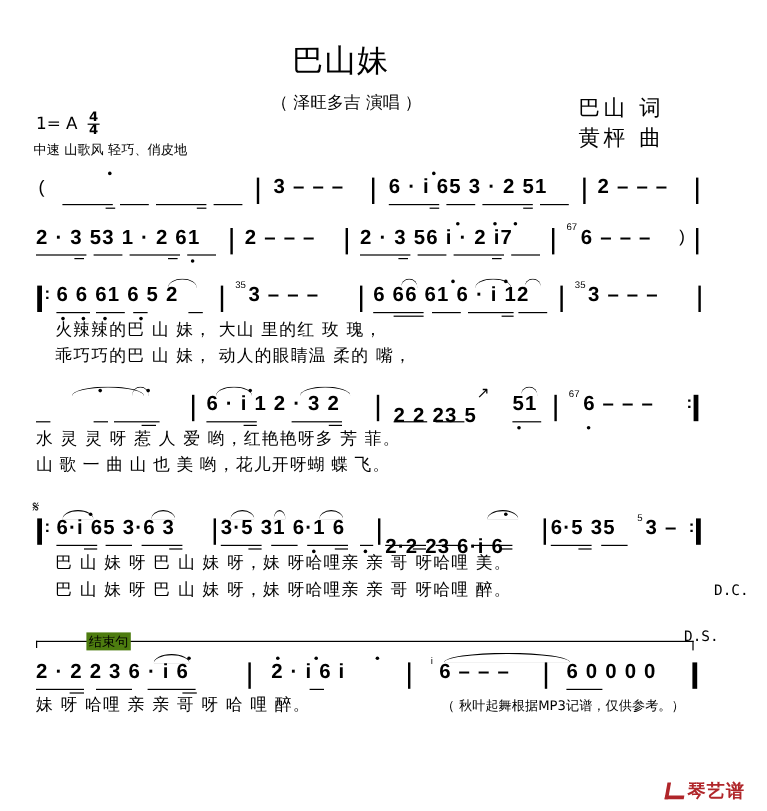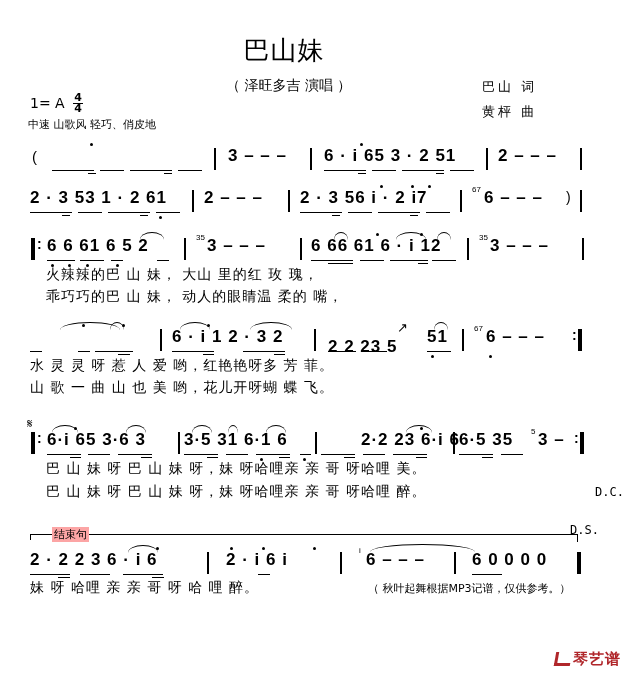--- a/index.html
+++ b/index.html
@@ -1,21 +1,21 @@
 <!DOCTYPE html>
 <html><head>
 <meta charset="utf-8">
 <style>
   * { box-sizing: border-box; margin: 0; padding: 0; }
   html, body { width: 639px; height: 676px; background: #ffffff; overflow: hidden; }
   body { position: relative; font-family: "DejaVu Sans", sans-serif; color: #000; }
   .abs { position: absolute; white-space: nowrap; }
   .title { left: 0; width: 568px; top: 33px; text-align: center; font-size: 26px; font-family: Liberation Sans, sans-serif; letter-spacing: 1px; }
   .singer { left: 226px; top: 77px; font-size: 14px; }
-  .credits { left: 482px; font-size: 13px; letter-spacing: 3px; }
+  .credits { left: 482px; font-size: 18px; letter-spacing: 3px; }
   .key { left: 30px; top: 93px; font-size: 14px; }
   .frac { display: inline-block; vertical-align: middle; text-align: center; font-weight: bold; font-size: 11px; line-height: 10px; margin-left: 4px; }
   .frac .num { display: block; border-bottom: 1px solid #000; padding: 0 1px; }
   .frac .den { display: block; }
   .tempo { left: 28px; top: 117px; font-size: 11px; }
 
   .staff { position: absolute; left: 0; width: 639px; height: 30px; }
   .note-line { position: absolute; font-family: "Liberation Sans", sans-serif; font-weight: bold; font-size: 17px; white-space: nowrap; letter-spacing: 1px; }
   .bar { position: absolute; width: 1.5px; background: #000; }
   .bar-thick { position: absolute; width: 4px; background: #000; }
@@ -164,21 +164,21 @@
   <div class="ul" style="left:363px; top:24px; width:24px;"></div>
   <div class="ul" style="left:427px; top:24px; width:24px;"></div>
   <div class="bar" style="left:462px; top:2px; height:22px;"></div>
   <div class="grace" style="left:474px; top:-3px;">67</div>
   <div class="note-line" style="left:486px; top:0;">6  –  –  –</div>
   <div class="dot" style="left:489px; top:28px;"></div>
   <div class="note-line" style="left:572px; top:0; font-size:14px;">:</div>
   <div class="bar-thick" style="left:578px; top:2px; height:22px;"></div>
 </div>
 <div class="lyric" style="left:30px; top:357px;">水 灵   灵   呀   惹    人 爱    哟，红艳艳呀多  芳     菲。</div>
-<div class="lyric" style="left:30px; top:379px;">山 歌   一   曲   山    也 美    哟，花儿开呀蝴  蝶     飞。</div>
+<div class="lyric" style="left:30px; top:379px;font-family:Liberation Serif, serif;">山 歌   一   曲   山    也 美    哟，花儿开呀蝴  蝶     飞。</div>
 
 <div class="abs" style="left:27px; top:416px; font-size:13px;">𝄋</div>
 <div class="staff" style="top:430px;">
   <div class="tie" style="left:52px; top:-5px; width:26px;"></div>
   <div class="tie" style="left:126px; top:-5px; width:20px;"></div>
   <div class="tie" style="left:192px; top:-5px; width:20px;"></div>
   <div class="tie" style="left:228px; top:-5px; width:10px;"></div>
   <div class="tie" style="left:266px; top:-5px; width:20px;"></div>
   <div class="tie" style="left:406px; top:-5px; width:26px;"></div>
   <div class="bar-thick" style="left:31px; top:2px; height:22px;"></div>
@@ -194,21 +194,21 @@
   <div class="note-line" style="left:184px; top:0;">3·5 31 6·1 6</div>
   <div class="ul" style="left:184px; top:24px; width:34px;"></div>
   <div class="ul" style="left:207px; top:27px; width:11px;"></div>
   <div class="ul" style="left:226px; top:24px; width:22px;"></div>
   <div class="ul" style="left:256px; top:24px; width:34px;"></div>
   <div class="ul" style="left:279px; top:27px; width:11px;"></div>
   <div class="dot" style="left:260px; top:28px;"></div>
   <div class="ul" style="left:300px; top:24px; width:11px;"></div>
   <div class="dot" style="left:303px; top:28px;"></div>
   <div class="bar" style="left:315px; top:2px; height:22px;"></div>
-  <div class="note-line" style="left:321px; top:0;margin-left:40px;">2·2 23 6·i 6</div>
+  <div class="note-line" style="left:321px; top:16px;">2·2 23 6·i 6</div>
   <div class="ul" style="left:321px; top:24px; width:34px;"></div>
   <div class="ul" style="left:344px; top:27px; width:11px;"></div>
   <div class="ul" style="left:363px; top:24px; width:22px;"></div>
   <div class="ul" style="left:393px; top:24px; width:34px;"></div>
   <div class="ul" style="left:416px; top:27px; width:11px;"></div>
   <div class="dot" style="left:420px; top:-3px;"></div>
   <div class="bar" style="left:453px; top:2px; height:22px;"></div>
   <div class="note-line" style="left:459px; top:0;">6·5 35</div>
   <div class="ul" style="left:459px; top:24px; width:34px;"></div>
   <div class="ul" style="left:482px; top:27px; width:11px;"></div>
@@ -219,21 +219,21 @@
   <div class="bar-thick" style="left:580px; top:2px; height:22px;"></div>
 </div>
 <div class="lyric" style="left:46px; top:460px;">巴   山   妹   呀 巴   山   妹   呀，妹 呀哈哩亲    亲 哥 呀哈哩 美。</div>
 <div class="lyric" style="left:46px; top:483px;">巴   山   妹   呀 巴   山   妹   呀，妹 呀哈哩亲    亲 哥 呀哈哩 醉。</div>
 <div class="small" style="left:595px; top:485px;">D.C.</div>
 <div class="small" style="left:570px; top:503px;margin-top:20px;">D.S.</div>
 
 <div class="ending-line" style="left:30px; top:534px; width:548px;"></div>
 <div class="ending-line" style="left:30px; top:534px; width:1px; height:6px;"></div>
 <div class="ending-line" style="left:577px; top:534px; width:1px; height:8px;"></div>
-<div class="abs" style="left:52px; top:527px; font-size:11px; background:#fca5a5; padding:0 2px;">结束句</div>
+<div class="abs" style="left:72px; top:527px; font-size:11px; background:#4d7c0f; padding:0 2px;">结束句</div>
 <div class="staff" style="top:550px;">
   <div class="tie" style="left:128px; top:-5px; width:30px;"></div>
   <div class="tie" style="left:370px; top:-6px; width:105px;"></div>
   <div class="note-line" style="left:30px; top:0;">2 · 2  2 3  6 · i  6</div>
   <div class="ul" style="left:30px; top:24px; width:40px;"></div>
   <div class="ul" style="left:58px; top:27px; width:12px;"></div>
   <div class="ul" style="left:80px; top:24px; width:30px;"></div>
   <div class="ul" style="left:123px; top:24px; width:40px;"></div>
   <div class="ul" style="left:152px; top:27px; width:12px;"></div>
   <div class="dot" style="left:156px; top:-3px;"></div>

